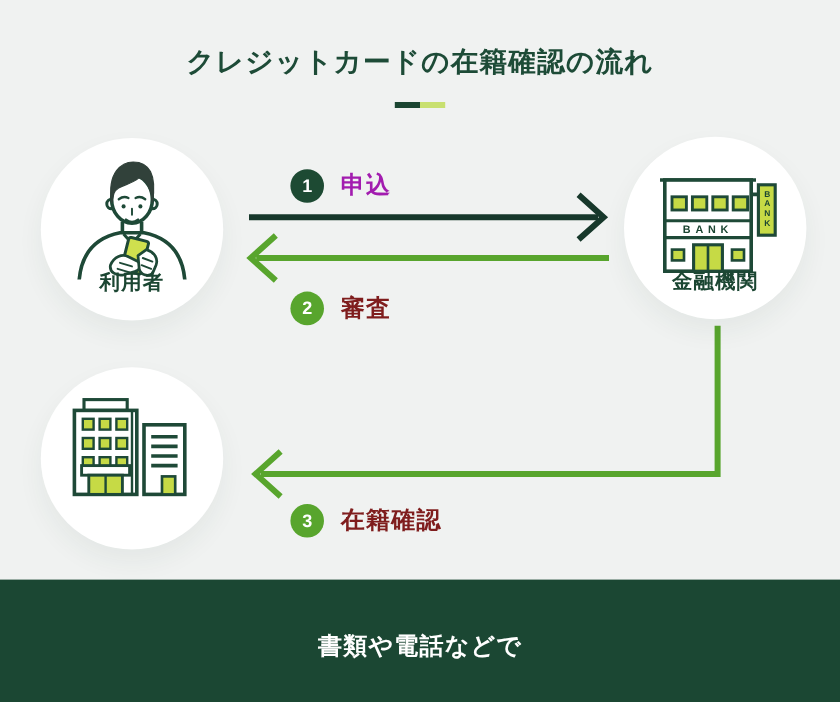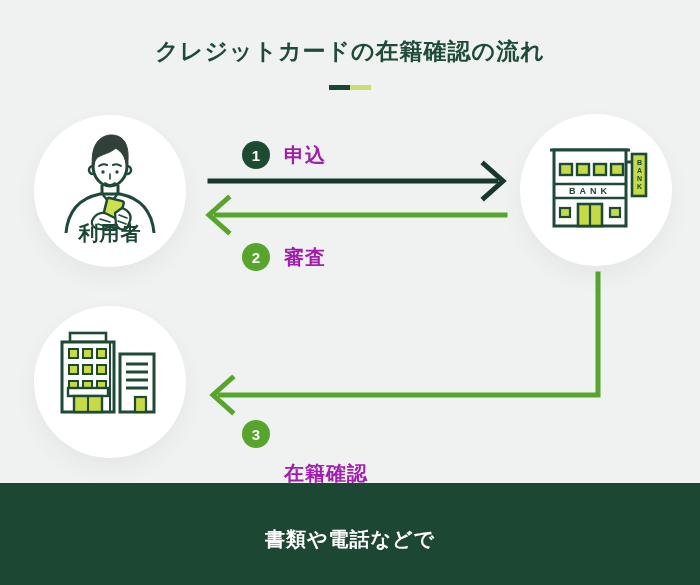--- a/index.html
+++ b/index.html
@@ -13,44 +13,44 @@
   .tu-dark{width:21px;height:5px;background:#1b4632;}
   .tu-lime{width:21px;height:5px;background:#c8e070;}
 
   
   .node{position:absolute;width:152px;height:152px;background:#ffffff;border-radius:50%;
         box-shadow:0 10px 22px rgba(27,70,51,0.06);}
   .node-user{left:34px;top:115px;}
   .node-bank{left:520px;top:114px;}
   .node-work{left:34px;top:306px;}
   .node-label{position:absolute;bottom:20px;left:0;width:100%;text-align:center;
-              font-size:20px;font-weight:bold;color:#1b4632;letter-spacing:1px;}
+              font-size:17px;font-weight:bold;color:#1b4632;letter-spacing:1px;}
   .icon-box{position:absolute;}
 
   
   .bank-band-text{position:absolute;left:34px;top:71px;width:72px;height:13px;
                   text-align:center;font-size:9px;font-weight:bold;color:#1b4632;
                   letter-spacing:4px;line-height:13px;}
   .bank-sign-text{position:absolute;left:112px;top:41px;width:15px;height:40px;
                   writing-mode:vertical-rl;text-orientation:upright;
                   font-size:7px;font-weight:bold;color:#1b4632;letter-spacing:1px;
                   text-align:center;line-height:15px;}
 
   
   .badge{position:absolute;width:28px;height:28px;border-radius:50%;color:#fff;
          font-size:15px;font-weight:bold;display:flex;align-items:center;justify-content:center;}
   .badge-dark{background:#1d4a33;}
   .badge-green{background:#58a52d;}
   .step-label{position:absolute;font-size:20px;font-weight:bold;letter-spacing:1px;line-height:28px;}
   .dark-text{color:#a21caf;}
-  .green-text{color:#a21caf;}
+  .green-text{color:#7f1d1d;}
 
   .b1{left:242px;top:141px;} .l1{left:284px;top:141px;}
   .b2{left:242px;top:243px;} .l2{left:284px;top:243px;}
-  .b3{left:242px;top:420px;} .l3{left:284px;top:420px;margin-top:39px;}
+  .b3{left:242px;top:420px;} .l3{left:284px;top:420px;}
 
   
   .arrows{position:absolute;left:0;top:0;width:700px;height:585px;pointer-events:none;}
 
   
   .footer{position:absolute;left:0;right:0;bottom:0;height:102px;background:#1b4733;
           color:#ffffff;text-align:center;font-size:20px;font-weight:bold;
           letter-spacing:1px;box-sizing:border-box;padding-top:39px;line-height:34px;}
   .hl{background:linear-gradient(transparent 76%, #f3f6ae 76%);padding:0 1px;}
 </style>
@@ -116,20 +116,21 @@
       <rect x="50" y="24" width="12" height="11" fill="#c6da45" stroke="#1e4937" stroke-width="2.4"></rect>
       <rect x="67" y="24" width="12" height="11" fill="#c6da45" stroke="#1e4937" stroke-width="2.4"></rect>
       <path d="M10,44 H82 M10,58 H82" stroke="#1e4937" stroke-width="2.6"></path>
       <rect x="34" y="64" width="24" height="22" fill="#c6da45" stroke="#1e4937" stroke-width="2.6"></rect>
       <path d="M46,64 V86" stroke="#1e4937" stroke-width="2.2"></path>
       <rect x="16" y="68" width="10" height="9" fill="#c6da45" stroke="#1e4937" stroke-width="2.2"></rect>
       <rect x="66" y="68" width="10" height="9" fill="#c6da45" stroke="#1e4937" stroke-width="2.2"></rect>
     </svg>
     <div class="bank-band-text">BANK</div>
     <div class="bank-sign-text">BANK</div>
+    <div class="node-label">金融機関</div>
   </div>
 
   <div class="node node-work">
     <svg class="icon-box" style="left:22px;top:20px;" width="108" height="94" viewBox="0 0 108 94">
       <rect x="14" y="7" width="36" height="9" fill="#ffffff" stroke="#1e4937" stroke-width="2.6"></rect>
       <rect x="6" y="16" width="52" height="70" fill="#ffffff" stroke="#1e4937" stroke-width="3"></rect>
       <path d="M54,16 V86" stroke="#1e4937" stroke-width="2"></path>
       <rect x="13" y="23" width="9" height="9" fill="#c6da45" stroke="#1e4937" stroke-width="2"></rect>
       <rect x="27" y="23" width="9" height="9" fill="#c6da45" stroke="#1e4937" stroke-width="2"></rect>
       <rect x="41" y="23" width="9" height="9" fill="#c6da45" stroke="#1e4937" stroke-width="2"></rect>

